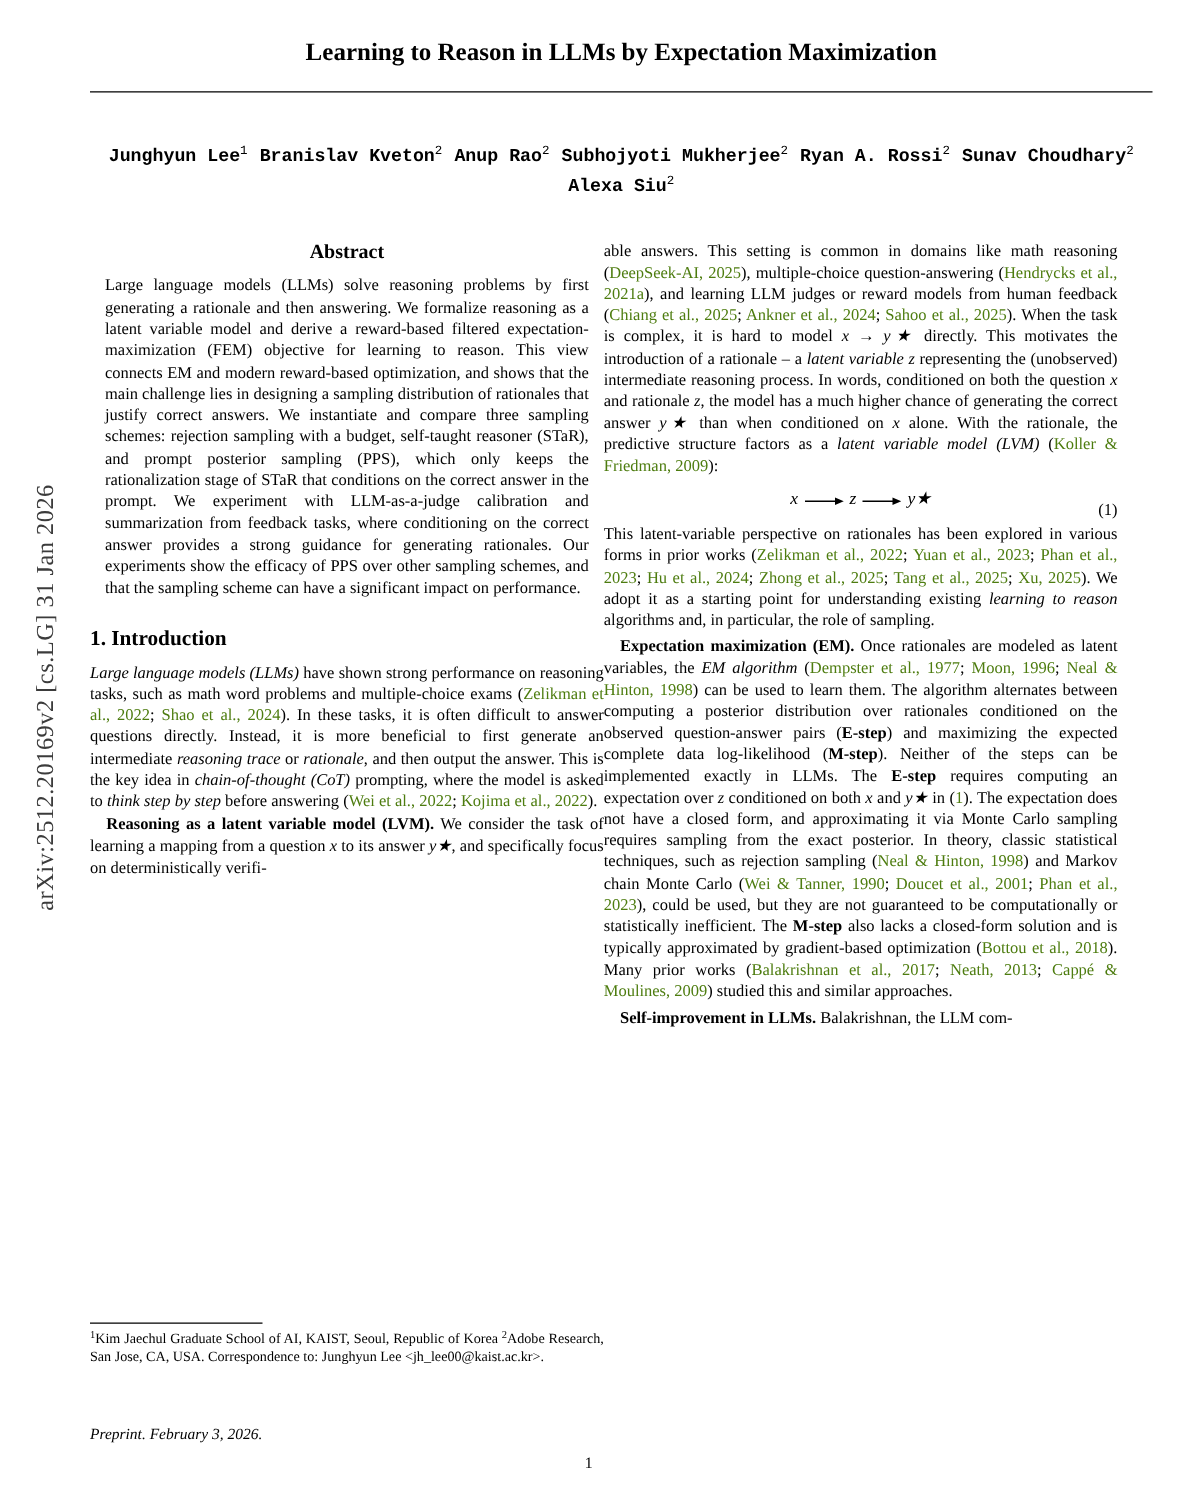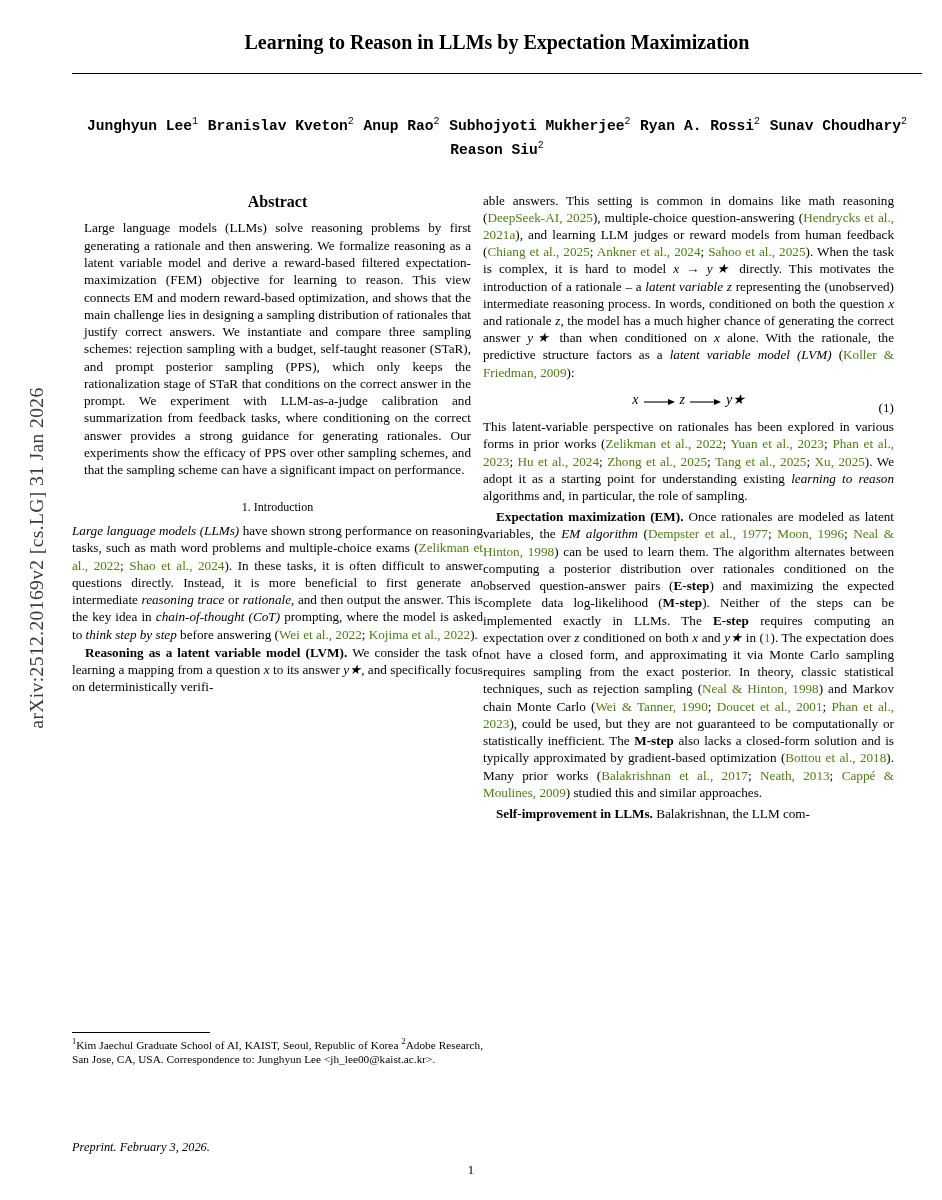--- a/index.html
+++ b/index.html
@@ -86,24 +86,24 @@
     font-weight: bold;
     margin: 0 0 7px 0;
   }
   .abstract-body {
     margin: 0 12px;
     text-align: justify;
     font-size: 13.2px;
     line-height: 1.31;
   }
   h2.section {
-    font-size: 12px;
-    font-weight: normal;
+    font-size: 17px;
+    font-weight: bold;
     margin: 21px 0 7px 0;
-    text-align: center;
+    text-align: left;
   }
   p {
     margin: 0 0 0 0;
     text-indent: 0;
   }
   p + p { margin-top: 1px; }
   .ind { text-indent: 13px; }
   .cite { color: #4d7c0f; }
   .ital { font-style: italic; }
   .bold { font-weight: bold; }
@@ -117,21 +117,21 @@
   .eqn .num {
     position: absolute;
     right: 0;
     top: 8px;
     font-size: 13.2px;
   }
   .eqn svg { vertical-align: middle; }
   .footnote-wrap {
     position: absolute;
     left: 72px;
-    top: 1032px;
+    top: 1058px;
     width: 411px;
   }
   .fn-rule {
     border: none;
     border-top: 0.9px solid #000;
     width: 138px;
     margin: 0 0 4px 0;
   }
   .footnote {
     font-size: 11.3px;
@@ -171,21 +171,21 @@
     <div class="authors">
       <div>
         <span class="nm"><span>Junghyun Lee</span><span class="sup">1</span></span>
         <span class="nm"><span>Branislav Kveton</span><span class="sup">2</span></span>
         <span class="nm"><span>Anup Rao</span><span class="sup">2</span></span>
         <span class="nm"><span>Subhojyoti Mukherjee</span><span class="sup">2</span></span>
         <span class="nm"><span>Ryan A. Rossi</span><span class="sup">2</span></span>
         <span class="nm"><span>Sunav Choudhary</span><span class="sup">2</span></span>
       </div>
       <div>
-        <span class="nm"><span>Reason Siu</span><span class="sup">2</span></span>
+        <span class="nm"><span>Alexa Siu</span><span class="sup">2</span></span>
       </div>
     </div>
 
     <div class="cols">
 
       <div class="col">
         <div class="abstract-head">Abstract</div>
         <div class="abstract-body">Large language models (LLMs) solve reasoning problems by first generating a rationale and then answering. We formalize reasoning as a latent variable model and derive a reward-based filtered expectation-maximization (FEM) objective for learning to reason. This view connects EM and modern reward-based optimization, and shows that the main challenge lies in designing a sampling distribution of rationales that justify correct answers. We instantiate and compare three sampling schemes: rejection sampling with a budget, self-taught reasoner (STaR), and prompt posterior sampling (PPS), which only keeps the rationalization stage of STaR that conditions on the correct answer in the prompt. We experiment with LLM-as-a-judge calibration and summarization from feedback tasks, where conditioning on the correct answer provides a strong guidance for generating rationales. Our experiments show the efficacy of PPS over other sampling schemes, and that the sampling scheme can have a significant impact on performance.</div>
 
         <h2 class="section">1. Introduction</h2>

